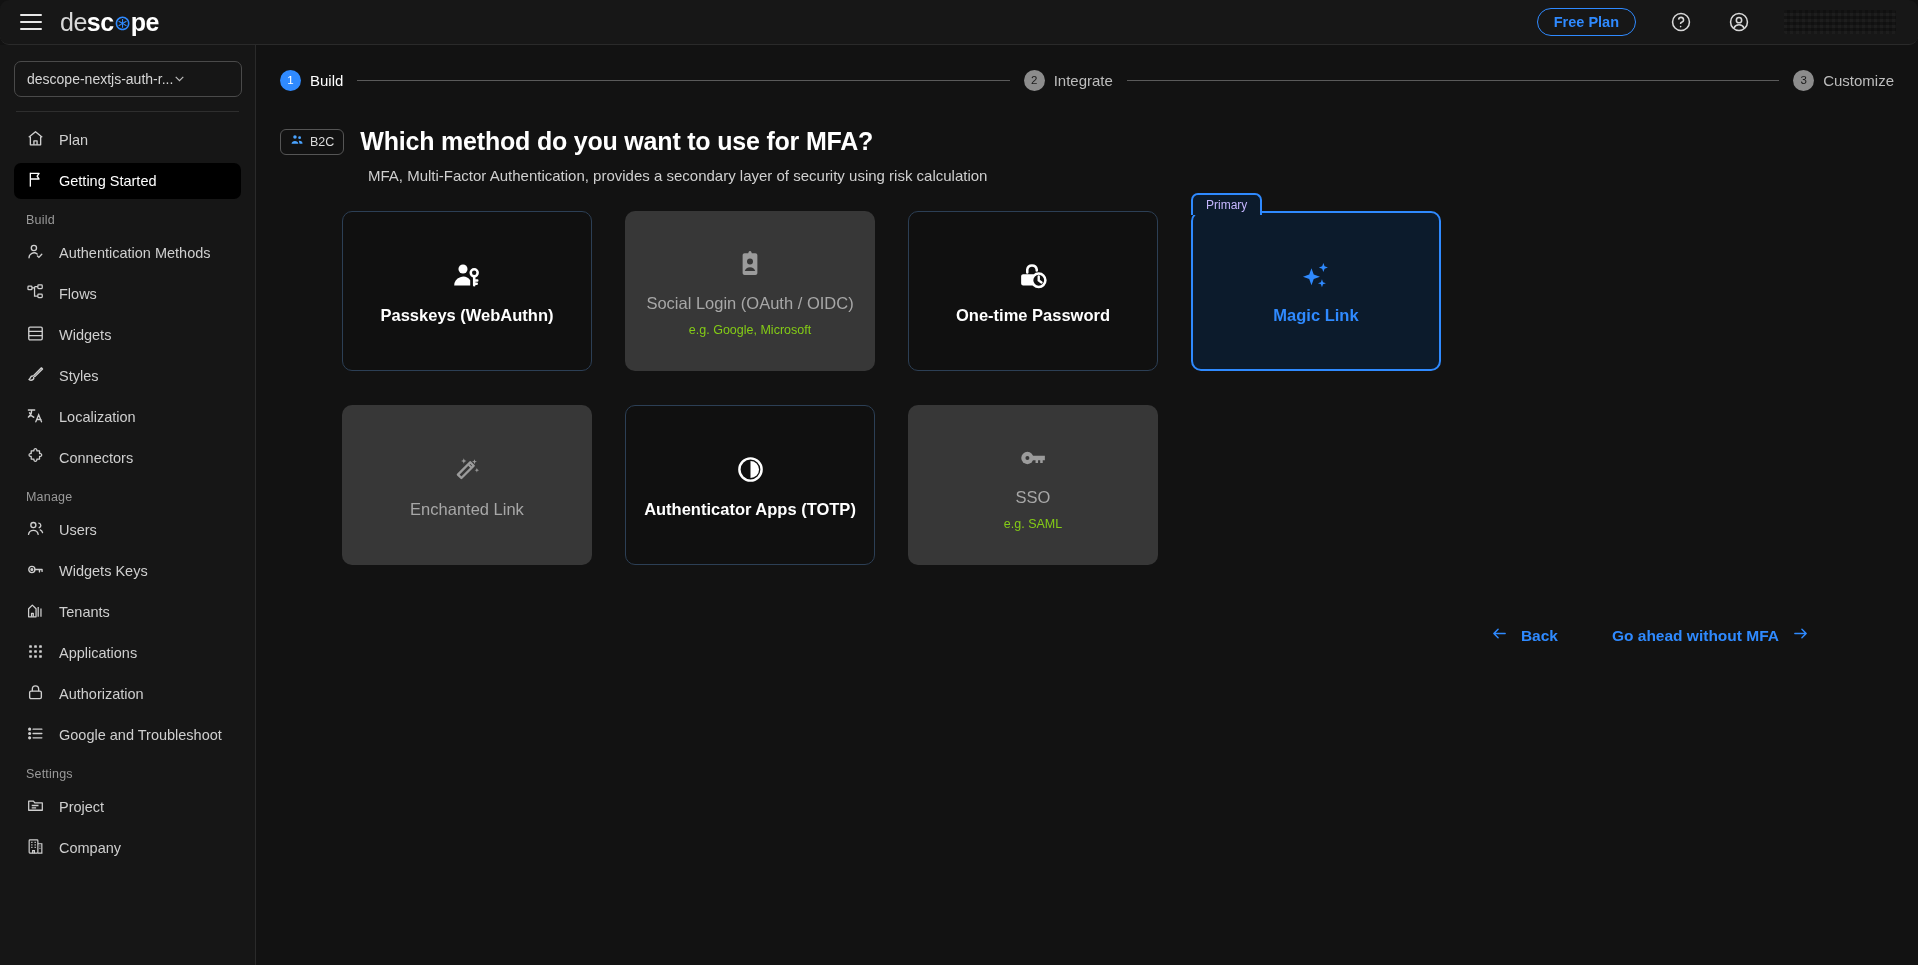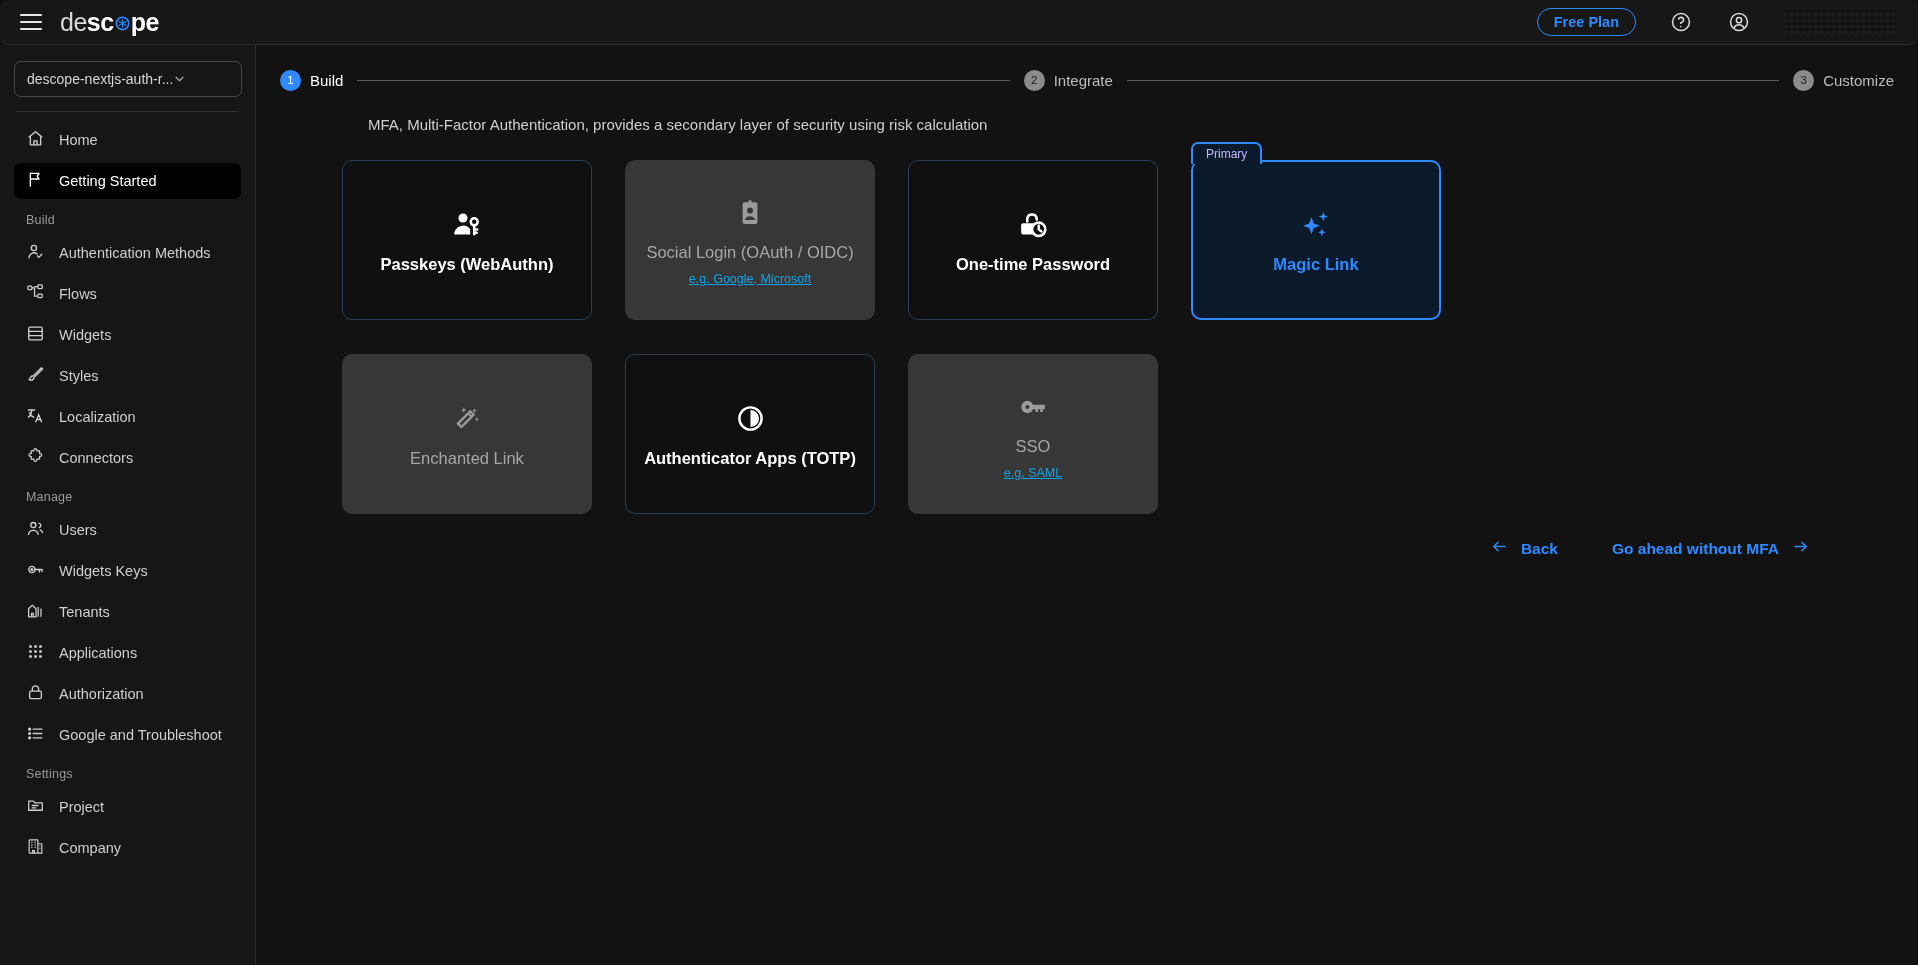--- a/index.html
+++ b/index.html
@@ -100,29 +100,29 @@
     cursor: pointer;
   }
   .card.normal { background: #101010; border: 1px solid #2c3f55; }
   .card.selected { background: #0c1b2c; border: 2px solid #2f8aff; }
   .card.disabled { background: #373737; border: 1px solid transparent; cursor: default; }
   .card .ic { height: 36px; display: flex; align-items: center; justify-content: center; margin-bottom: 12px; }
   .card .nm { font-size: 16.5px; font-weight: 600; }
   .card.normal .nm { color: #ffffff; }
   .card.selected .nm { color: #2f8aff; }
   .card.disabled .nm { color: #a7a7a7; font-weight: 500; }
-  .card .sub { font-size: 12.5px; color: #0ea5e9; margin-top: 10px; text-decoration: underline; }
+  .card .sub { font-size: 12.5px; color: #84cc16; margin-top: 10px; }
   .primary-tab {
     position: absolute; top: -20px; left: -2px;
     background: #0c1b2c; border: 2px solid #2f8aff; border-bottom: none;
     border-radius: 7px 7px 0 0; height: 22px; padding: 0 13px;
     display: flex; align-items: center; font-size: 12px; color: #c4b5fd; font-weight: 500;
   }
   .actions { display: flex; align-items: center; gap: 54px; justify-content: flex-end;
-             padding-right: 108px; margin-top: 24px; }
+             padding-right: 108px; margin-top: 60px; }
   .act { display: flex; align-items: center; gap: 12px; color: #2f8aff;
          font-size: 15.5px; font-weight: 600; cursor: pointer; }
 </style>
 </head>
 <body>
 
 <div class="topbar">
   <div class="hamburger">
       <i></i>
       <i></i>
@@ -167,21 +167,21 @@
   <div class="divider"></div>
 
   <div class="nav-item">
     <span>
       <svg width="19" height="19" viewBox="0 0 24 24" fill="none" stroke="currentColor" stroke-width="1.7" stroke-linejoin="round">
           <path d="M3.5 10.5 12 3.5l8.5 7"></path>
           <path d="M5.5 9.5V20h13V9.5"></path>
           <path d="M10 20v-5h4v5"></path>
         </svg>
     </span>
-    <span>Home</span>
+    <span>Plan</span>
   </div>
 
   <div class="nav-item active">
     <span>
       <svg width="19" height="19" viewBox="0 0 24 24" fill="none" stroke="currentColor" stroke-width="1.7" stroke-linejoin="round">
           <path d="M5.5 21V3.5"></path>
           <path d="M5.5 4.2h11l-2.4 3.6 2.4 3.6h-11"></path>
         </svg>
     </span>
     <span>Getting Started</span>
@@ -351,20 +351,34 @@
       <div class="bub">2</div>
       <div class="lbl">Integrate</div>
     </div>
     <div class="step-line"></div>
     <div class="step todo">
       <div class="bub">3</div>
       <div class="lbl">Customize</div>
     </div>
   </div>
 
+  <div class="head-row">
+    <div class="b2c-badge">
+      <span>
+        <svg width="14" height="14" viewBox="0 0 24 24" fill="#4aa3ff">
+            <circle cx="8.5" cy="7" r="3"></circle>
+            <circle cx="16.5" cy="8" r="2.4"></circle>
+            <path d="M2.6 18.5a6 6 0 0 1 11.8 0z"></path>
+            <path d="M15 13.4a5 5 0 0 1 6.4 5.1h-5z"></path>
+          </svg>
+      </span>
+      <span>B2C</span>
+    </div>
+    <h1 class="title">Which method do you want to use for MFA?</h1>
+  </div>
   <div class="subtitle">MFA, Multi-Factor Authentication, provides a secondary layer of security using risk calculation</div>
 
   <div class="cards">
 
     <div class="card normal">
       <div class="ic">
         <svg width="32" height="32" viewBox="0 0 24 24" fill="#ffffff">
             <circle cx="9" cy="6.8" r="3.4"></circle>
             <path d="M2.4 19.2a6.7 6.7 0 0 1 12-4.1v4.1z"></path>
             <circle cx="17.4" cy="9.6" r="2.6" fill="none" stroke="#fff" stroke-width="1.9"></circle>

